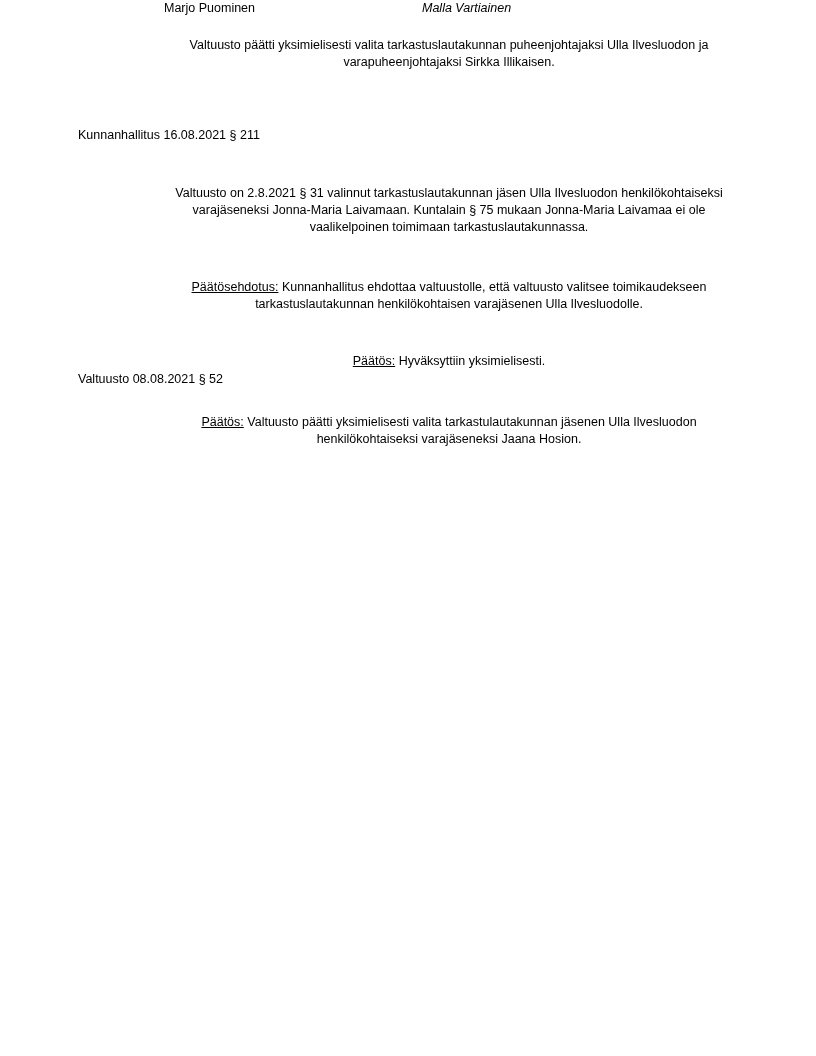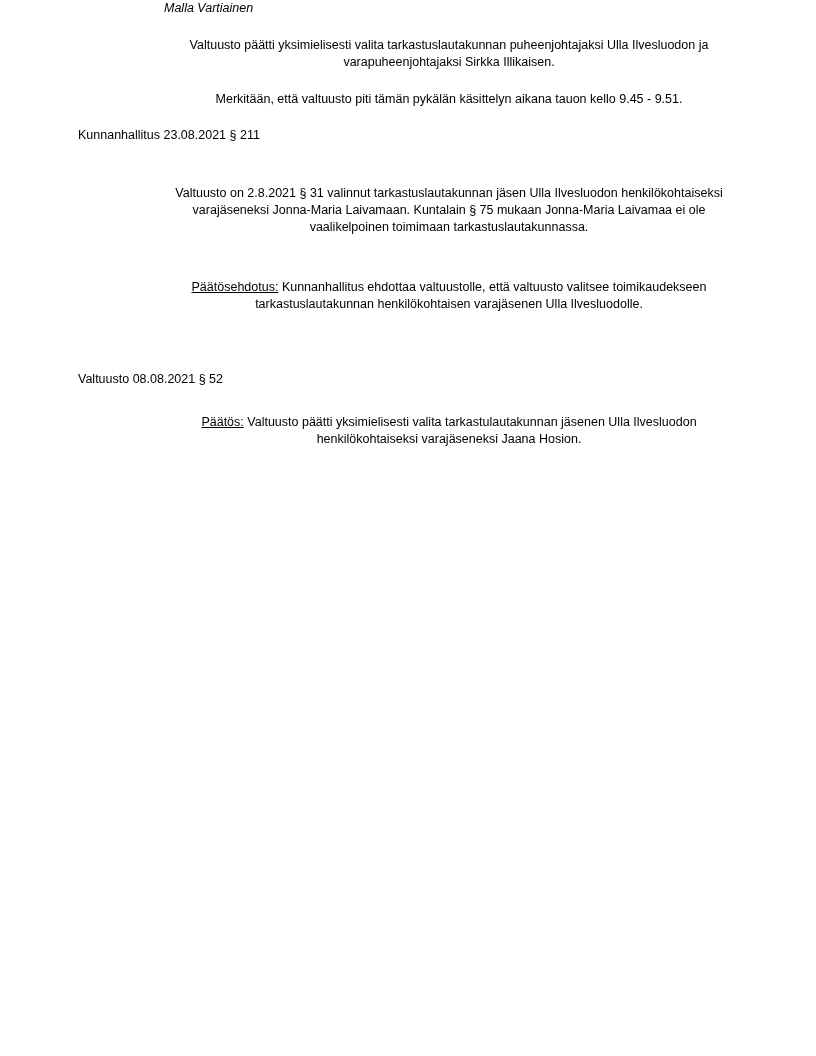--- a/index.html
+++ b/index.html
@@ -48,35 +48,38 @@
     font-weight: normal;
     text-decoration: underline;
   }
 </style>
 </head>
 <body>
 
 <div class="page">
 
   <div class="names-row">
+    <div class="name-col-a">Marjo Puominen</div>
     <div class="name-col-b">Malla Vartiainen</div>
   </div>
 
   <div class="indent-block" style="top: 37px;">Valtuusto päätti yksimielisesti valita tarkastuslautakunnan puheenjohtajaksi Ulla Ilvesluodon ja varapuheenjohtajaksi Sirkka Illikaisen.</div>
 
-  <div class="indent-block" style="top: 91px;">Merkitään, että valtuusto piti tämän pykälän käsittelyn aikana tauon kello 9.45 - 9.51.</div>
 
-  <div class="left-label" style="top: 127px;">Kunnanhallitus 23.08.2021 § 211</div>
+  <div class="left-label" style="top: 127px;">Kunnanhallitus 16.08.2021 § 211</div>
 
   <div class="indent-block" style="top: 185px;">Valtuusto on 2.8.2021 § 31 valinnut tarkastuslautakunnan jäsen Ulla Ilvesluodon henkilökohtaiseksi varajäseneksi Jonna-Maria Laivamaan. Kuntalain § 75 mukaan Jonna-Maria Laivamaa ei ole vaalikelpoinen toimimaan tarkastuslautakunnassa.</div>
 
   <div class="indent-block" style="top: 279px;">
     <span class="u-bold">Päätösehdotus:</span><span> Kunnanhallitus ehdottaa valtuustolle, että valtuusto valitsee toimikaudekseen tarkastuslautakunnan henkilökohtaisen varajäsenen Ulla Ilvesluodolle.</span>
   </div>
 
+  <div class="indent-block" style="top: 353px;">
+    <span class="u-bold">Päätös:</span><span> Hyväksyttiin yksimielisesti.</span>
+  </div>
 
   <div class="left-label" style="top: 371px;">Valtuusto 08.08.2021 § 52</div>
 
   <div class="indent-block" style="top: 414px;">
     <span class="u-bold">Päätös:</span><span> Valtuusto päätti yksimielisesti valita tarkastulautakunnan jäsenen Ulla Ilvesluodon henkilökohtaiseksi varajäseneksi Jaana Hosion.</span>
   </div>
 
 </div>
 
 </body></html>

